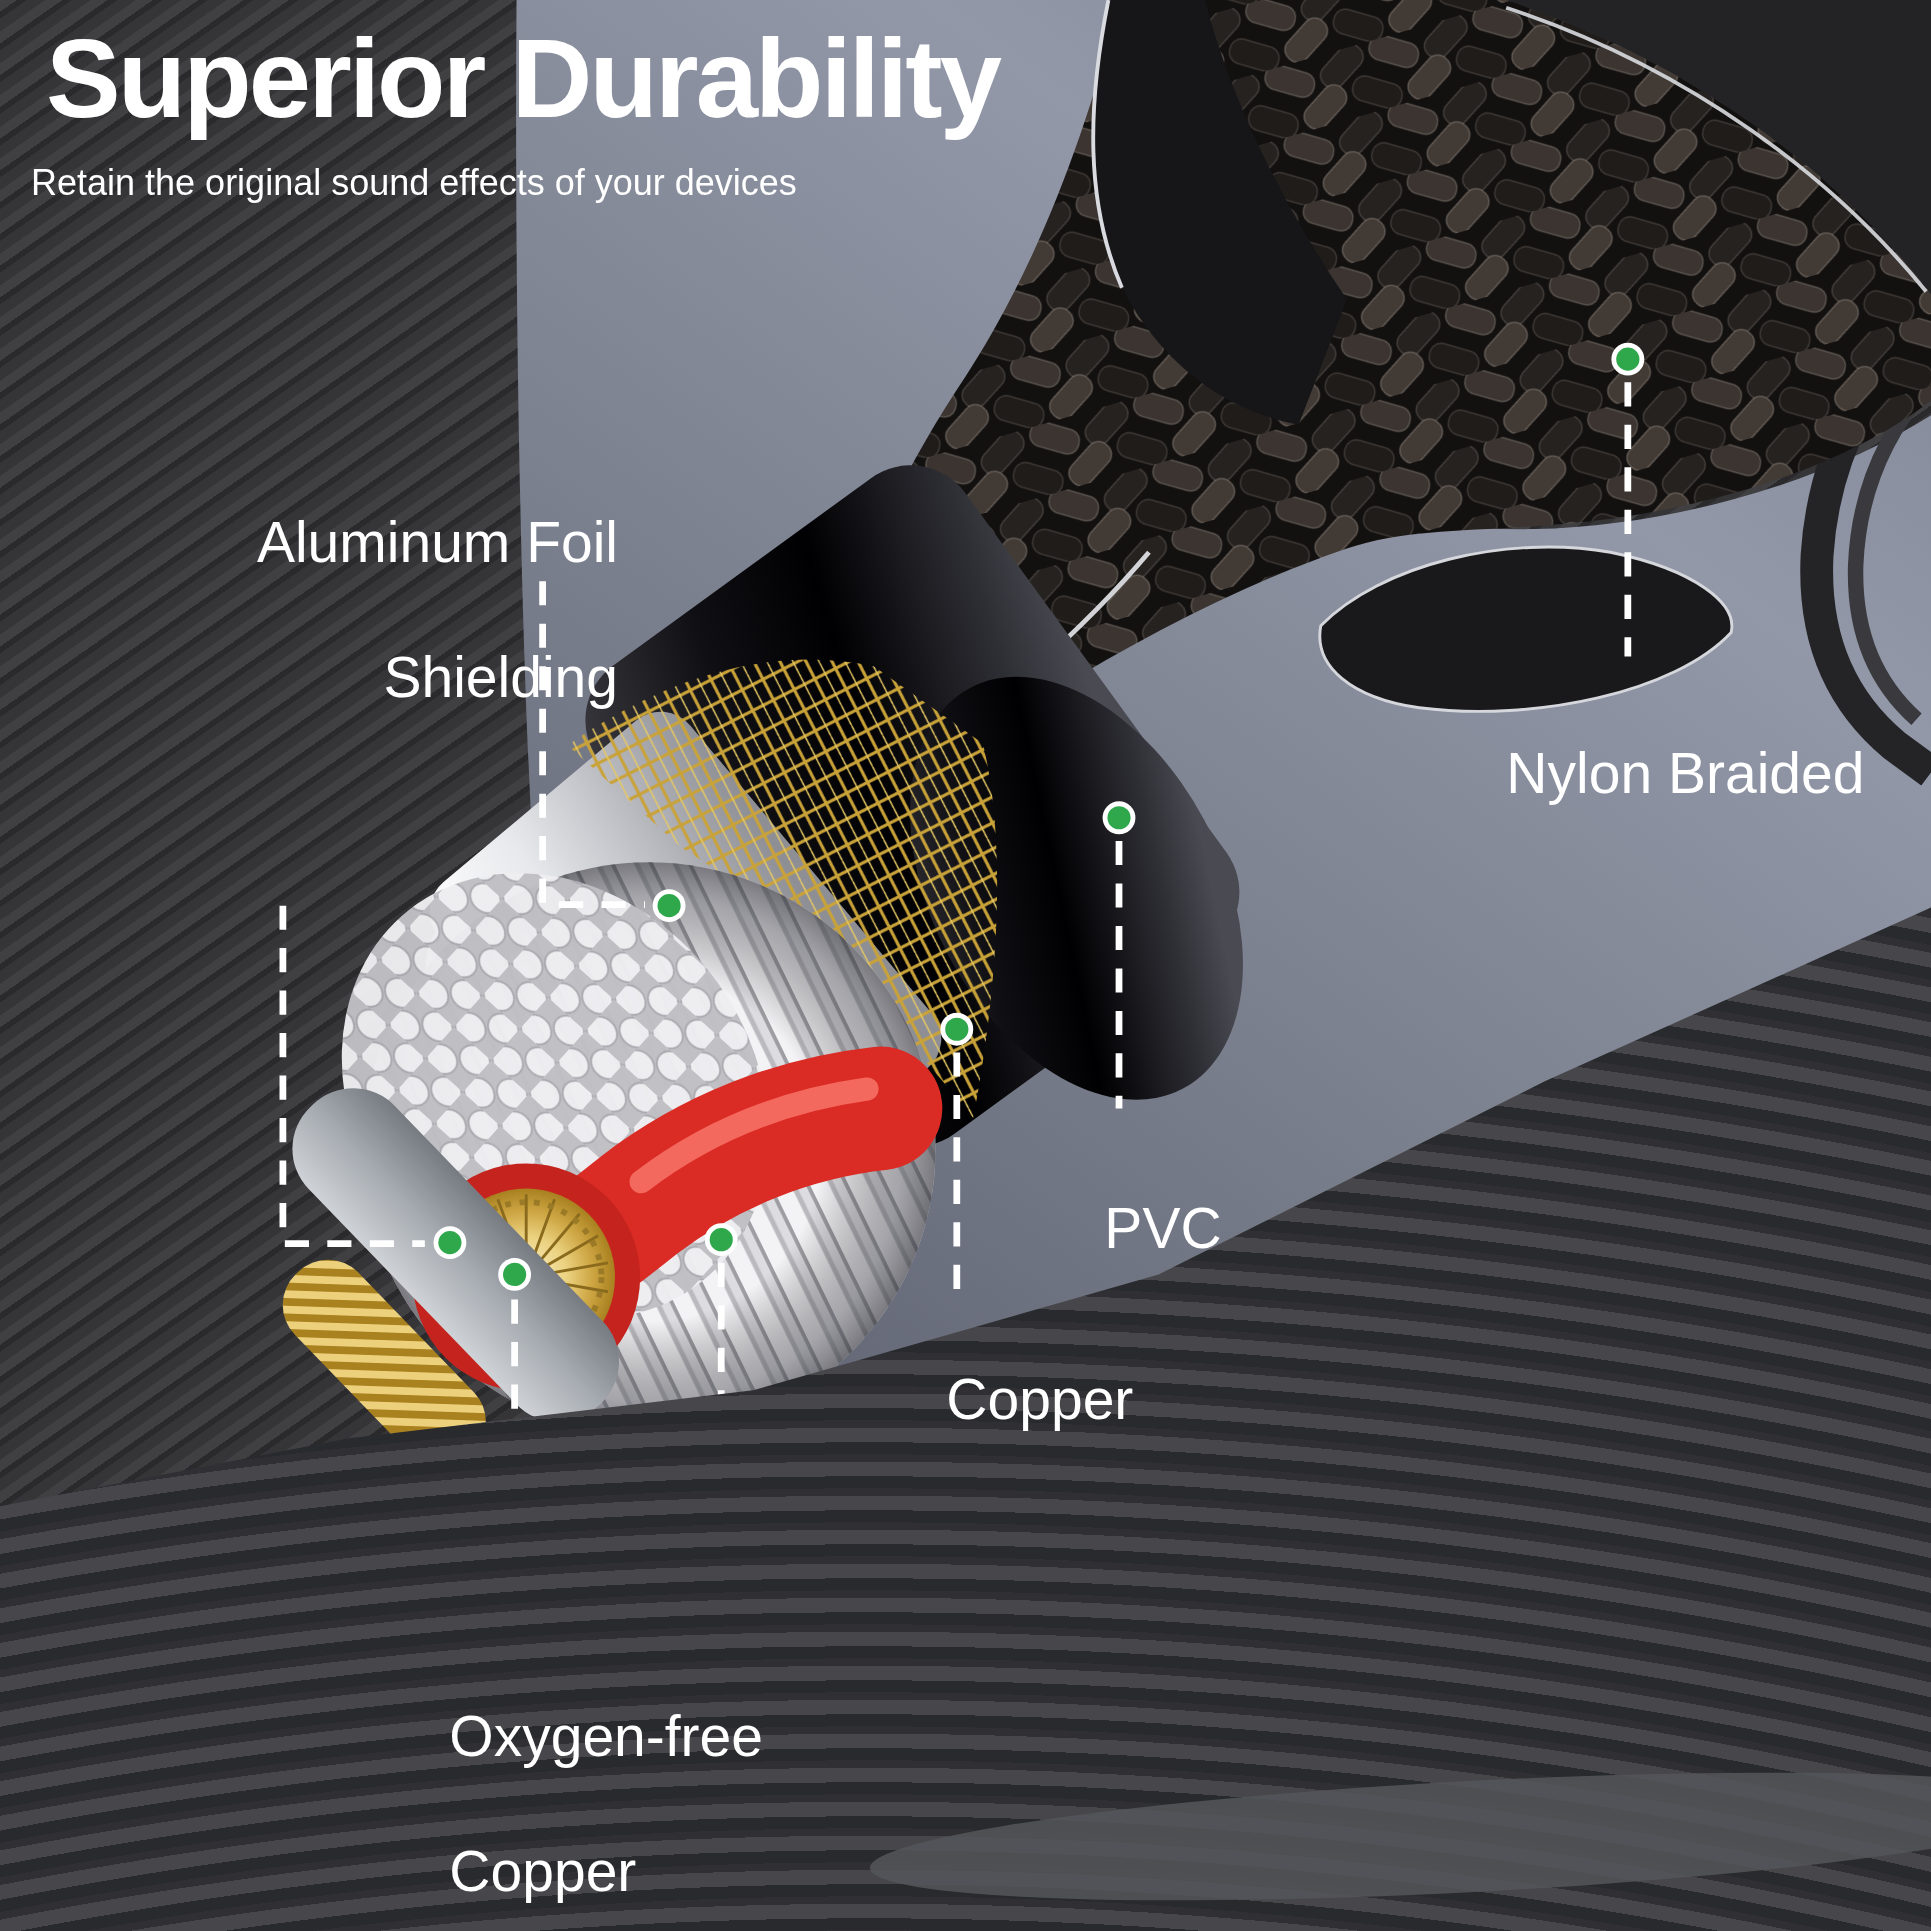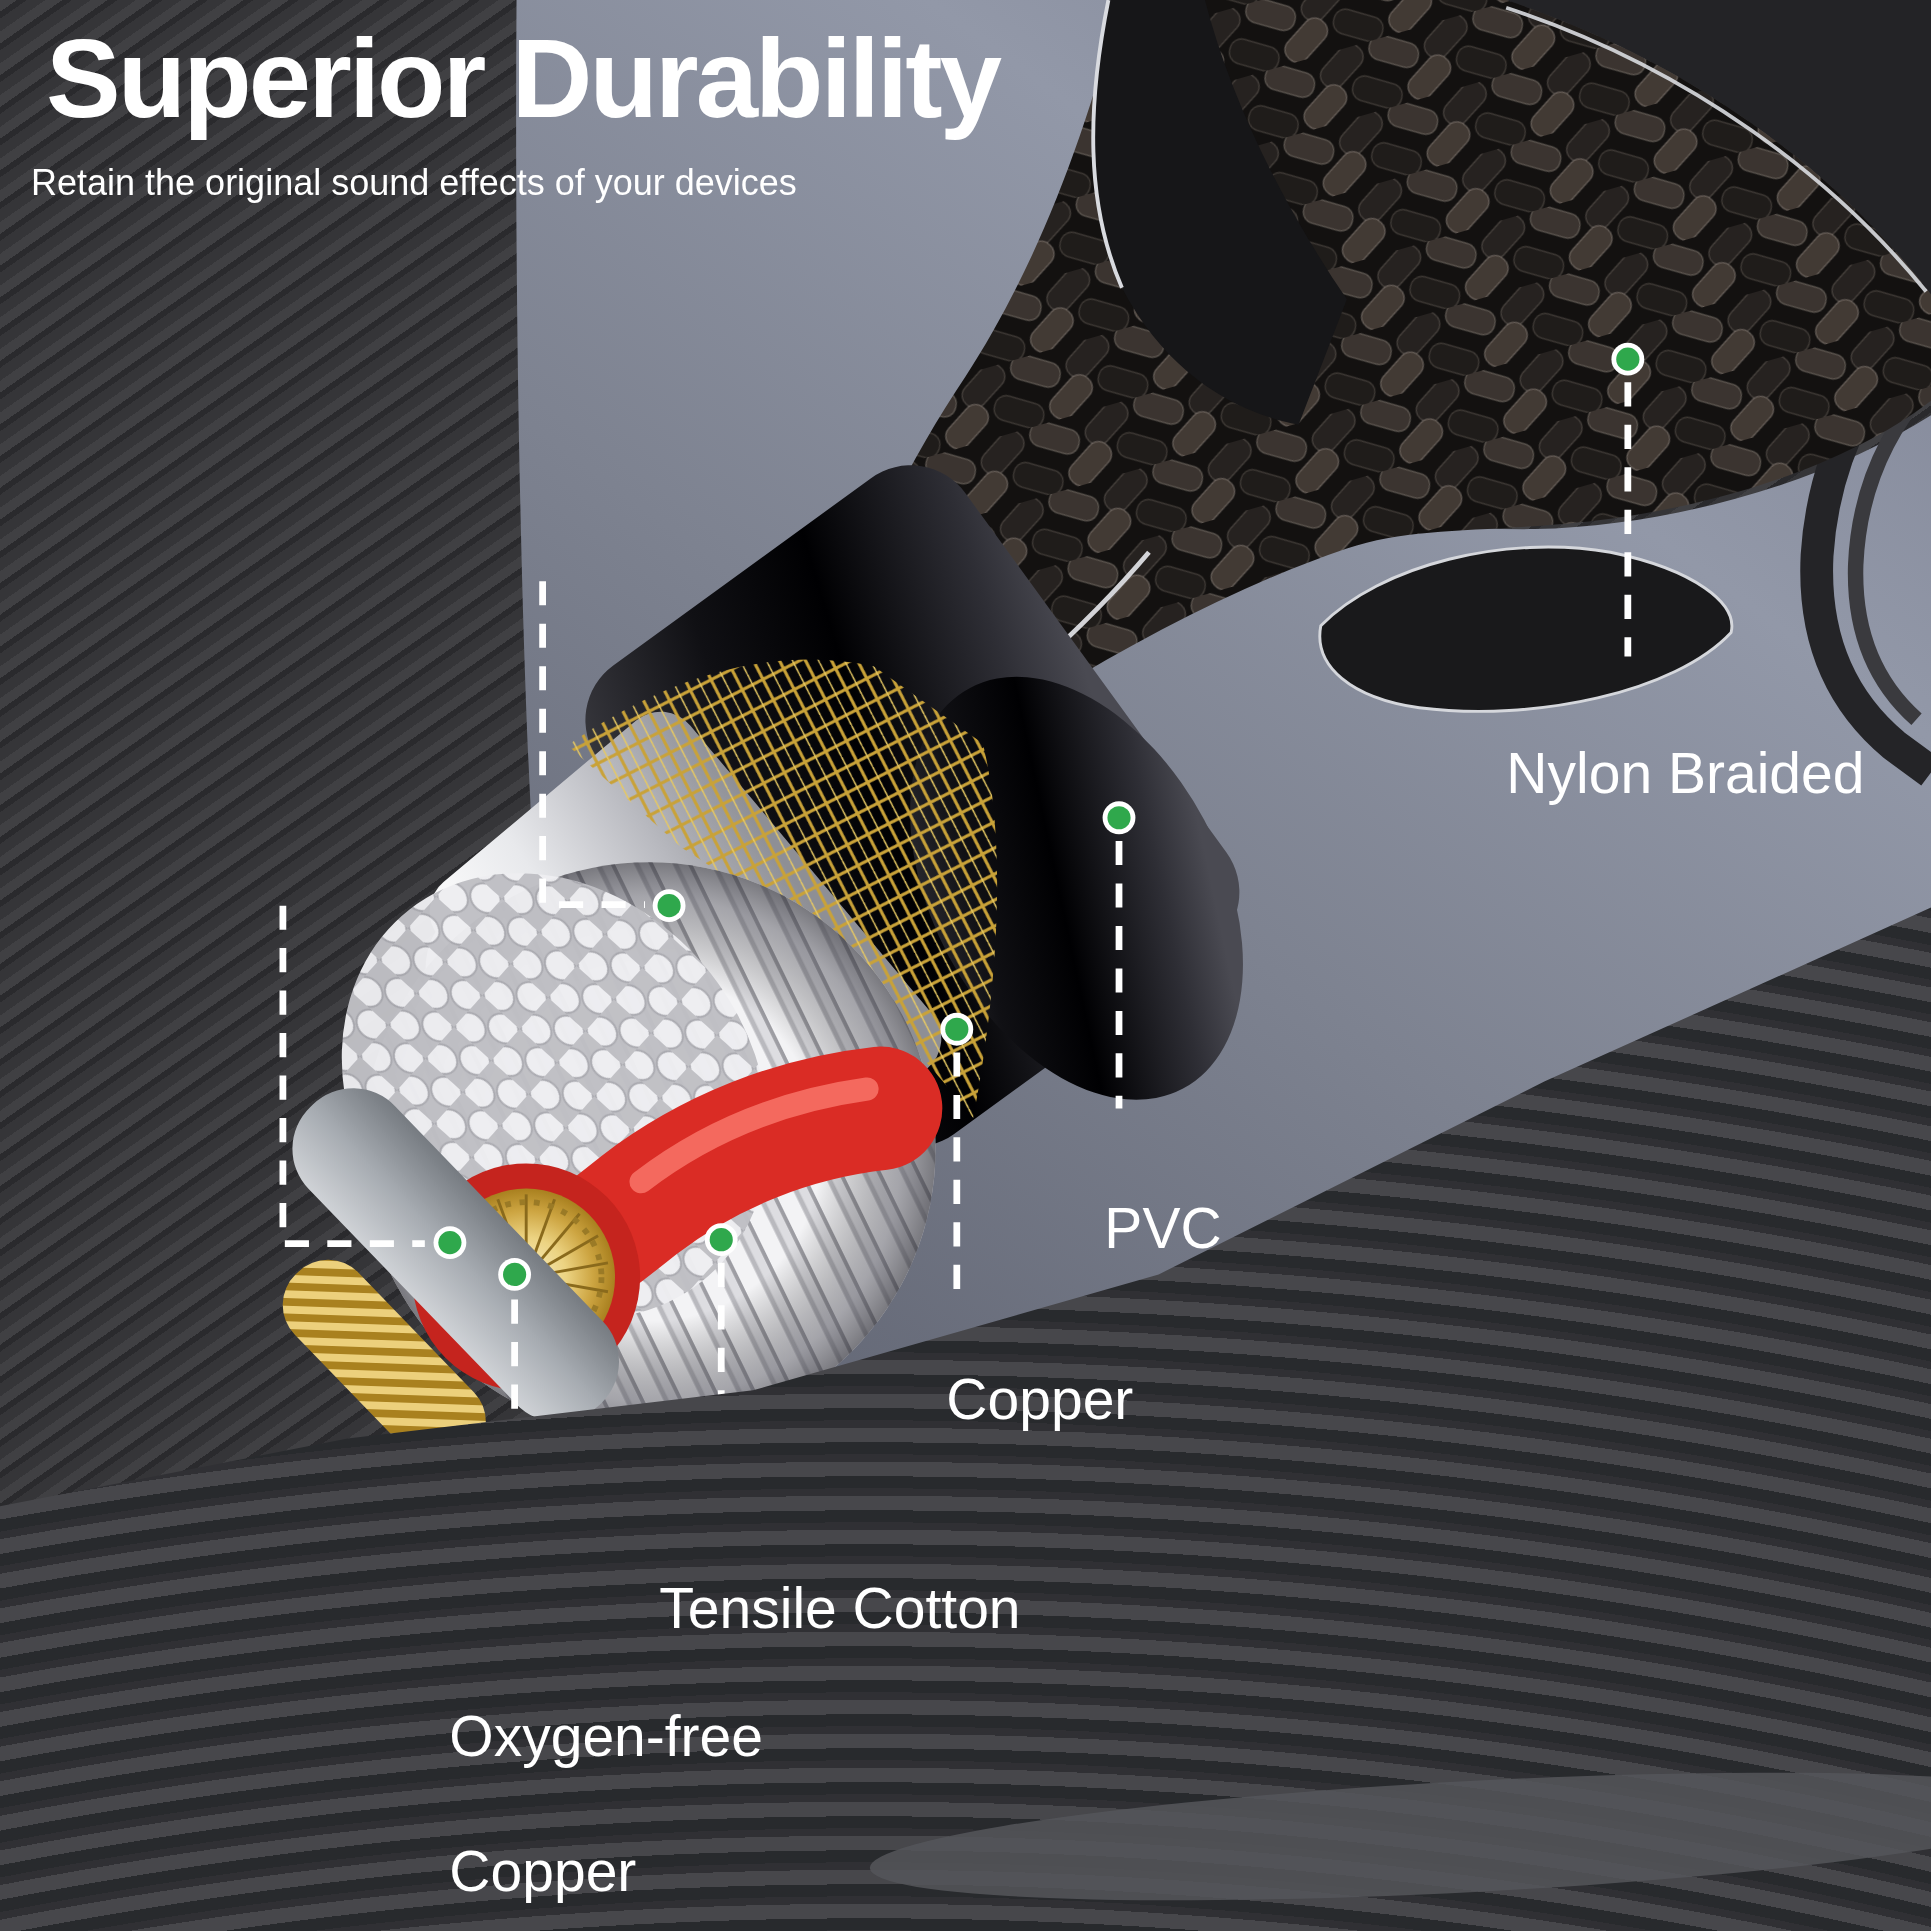--- a/index.html
+++ b/index.html
@@ -213,30 +213,31 @@
         </g>
     </g>
   </svg>
 
   <div class="bg-arcs"></div>
   <div class="light-band"></div>
 
   <div class="title">Superior Durability</div>
   <div class="subtitle">Retain the original sound effects of your devices</div>
 
+  <div class="label right" style="right:1313px;top:442px;">
+    <span>Aluminum Foil</span><br>
+    <span>Shielding</span>
+  </div>
   <div class="label" style="left:1443px;top:673px;">
     <span>Nylon Braided</span>
   </div>
   <div class="label" style="left:1041px;top:1128px;">
     <span>PVC</span>
   </div>
   <div class="label" style="left:883px;top:1299px;">
     <span>Copper</span><br>
-  </div>
-  <div class="label" style="left:597px;top:1508px;">
-    <span>Tensile Cotton</span>
   </div>
   <div class="label" style="left:386px;top:1636px;">
     <span>Oxygen-free</span><br>
     <span>Copper</span>
   </div>
 </div>
 
 
 </body></html>

